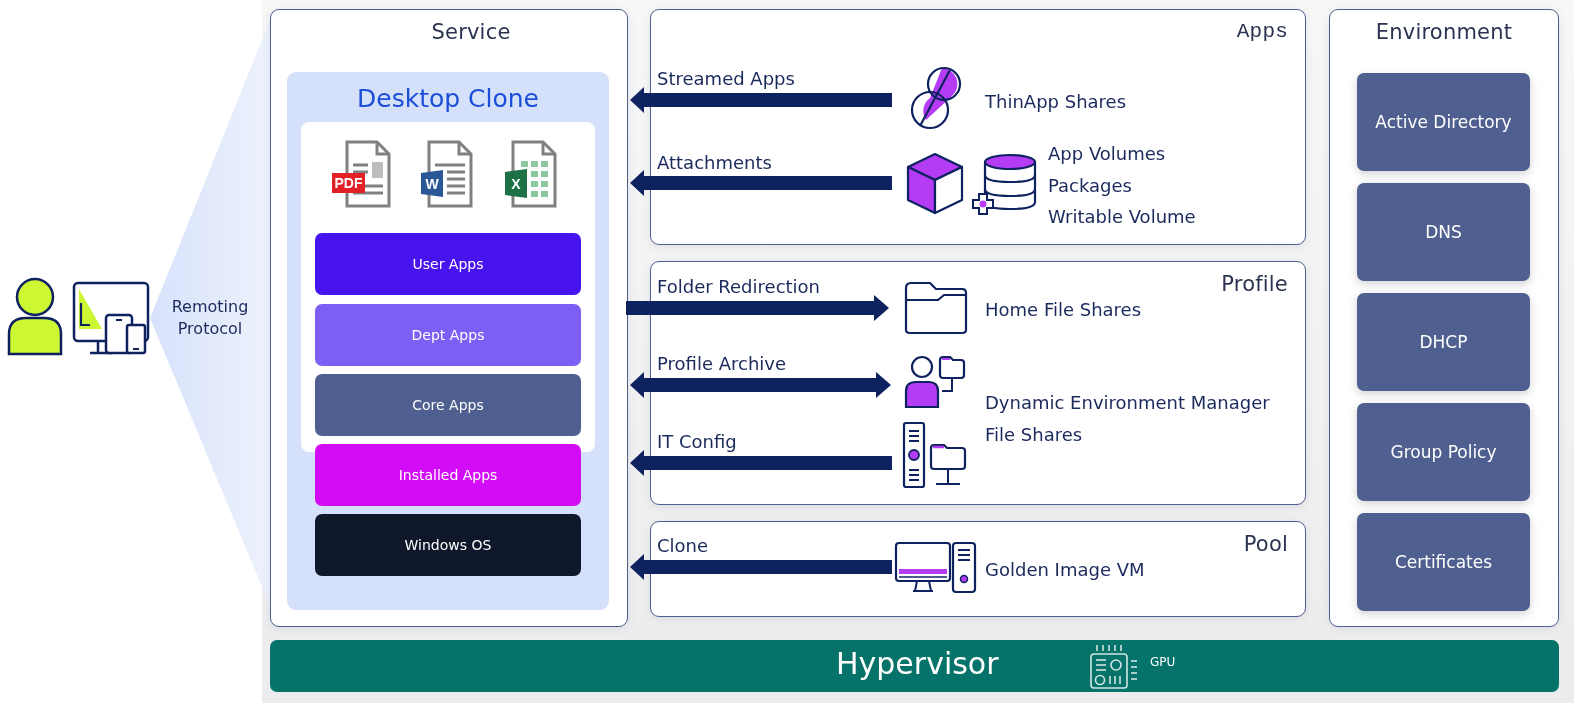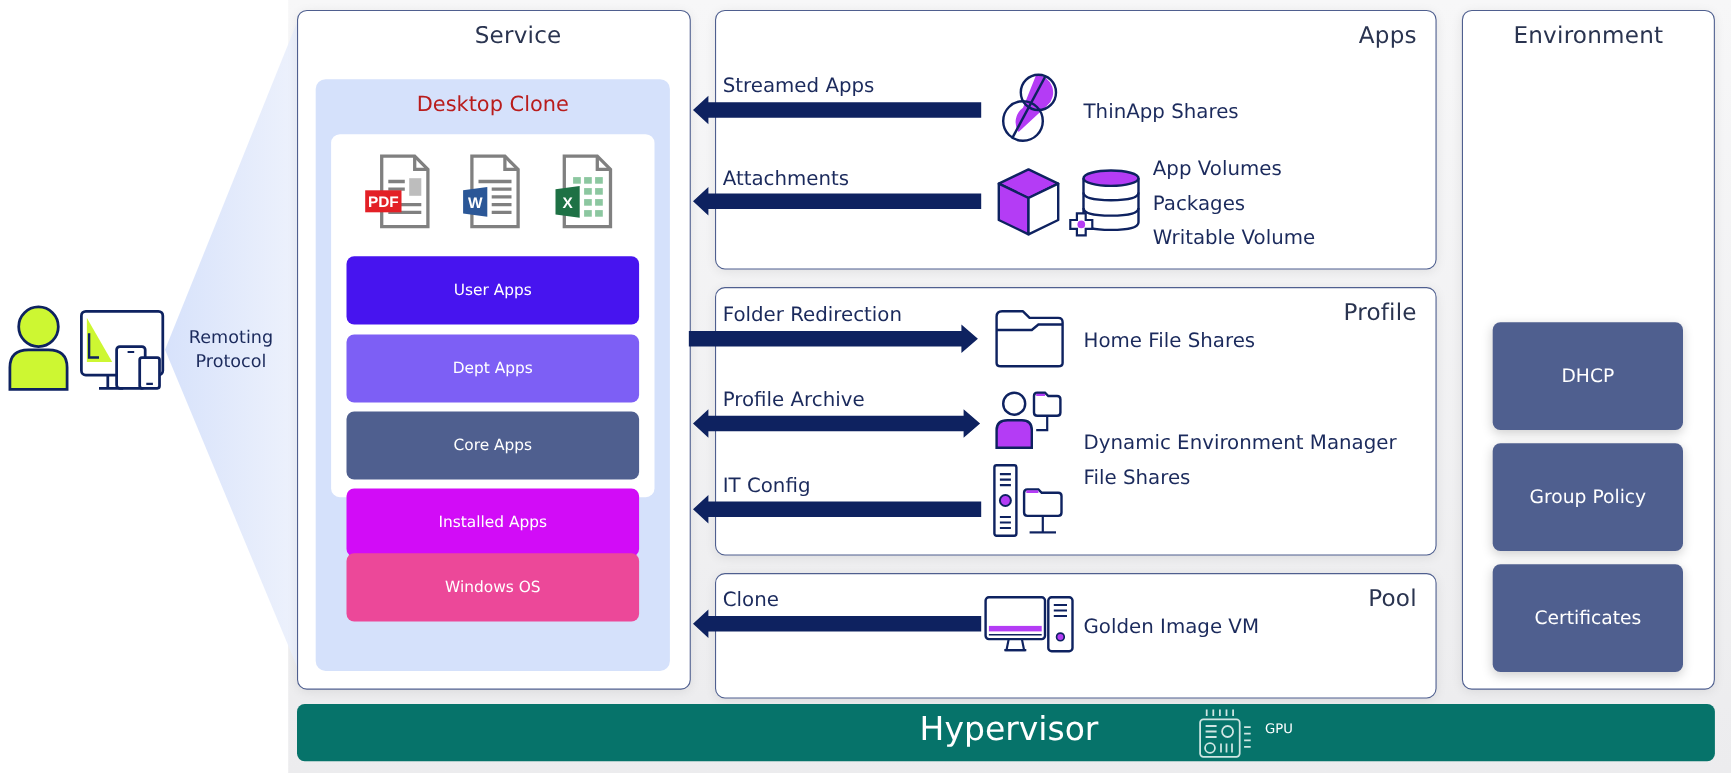--- a/index.html
+++ b/index.html
@@ -9,28 +9,28 @@
 
   #backdrop { left: 262px; top: 0; width: 1312px; height: 703px; background: linear-gradient(#f7f7f8, #ececee); }
   #funnel { left: 140px; top: 0; width: 135px; height: 625px; }
 
   .panel { position: absolute; background: #fff; border: 1.5px solid #4f5f8f; border-radius: 9px; box-shadow: 0 2px 10px rgba(0,0,0,0.08); }
   .panel-title { position: absolute; font-size: 21px; color: #2a3450; letter-spacing: 0.2px; }
 
   #service { left: 270px; top: 9px; width: 358px; height: 618px; }
   #service .panel-title { left: 0; right: 0; top: 10px; text-align: center; margin-left: 44px; }
   #clone { position: absolute; left: 16px; top: 62px; width: 322px; height: 538px; background: #d5e1fb; border-radius: 9px; }
-  #clone-title { position: absolute; left: 0; right: 0; top: 12px; text-align: center; font-size: 19px; color: #b91c1c; }
+  #clone-title { position: absolute; left: 0; right: 0; top: 12px; text-align: center; font-size: 25px; color: #1d4ed8; }
   #clone-inner { position: absolute; left: 14px; top: 50px; width: 294px; height: 330px; background: #fff; border-radius: 8px; }
   .docs { position: absolute; left: 0; right: 0; top: 17px; display: flex; justify-content: center; gap: 20px; }
   .stack-bar { position: absolute; left: 14px; width: 266px; height: 62px; border-radius: 7px; color: #fff; font-size: 14px; display: flex; align-items: center; justify-content: center; }
 
-  #apps { left: 650px; top: 9px; width: 656px; height: 236px; }
+  #apps { left: 650px; top: 9px; width: 656px; height: 236px; font-family: Liberation Mono, monospace; }
   #profile { left: 650px; top: 261px; width: 656px; height: 244px; }
-  #pool { left: 650px; top: 521px; width: 656px; height: 114px; }
+  #pool { left: 650px; top: 521px; width: 656px; height: 96px; }
   .panel-title.right { right: 17px; top: 10px; }
 
   #environment { left: 1329px; top: 9px; width: 230px; height: 618px; }
   #environment .panel-title { left: 0; right: 0; top: 10px; text-align: center; }
   .env-box { position: absolute; left: 27px; width: 173px; height: 98px; background: #4f5f8f; border-radius: 7px; color: #fff; font-size: 17px; display: flex; align-items: center; justify-content: center; box-shadow: 0 3px 10px rgba(0,0,0,0.18); }
 
   #hypervisor { left: 270px; top: 640px; width: 1289px; height: 52px; background: #06736a; border-radius: 7px; color: #fff; }
   #hyper-label { position: absolute; left: 566px; top: 6px; font-size: 30px; }
   #gpu-icon { position: absolute; left: 819px; top: 3px; }
   #gpu-label { position: absolute; left: 880px; top: 15px; font-size: 12px; }
@@ -122,21 +122,21 @@
               <rect x="40" y="52" width="7" height="6"></rect>
           </g>
           <path d="M4 33 L26 30 V59 L4 56 Z" fill="#1e7145"></path>
           <text x="15" y="50" text-anchor="middle" fill="#fff" font-size="14" font-weight="bold" font-family="Liberation Sans, sans-serif">X</text>
         </svg>
       </div>
       <div class="stack-bar" style="top:111px;background:#4714ef">User Apps</div>
       <div class="stack-bar" style="top:182px;background:#7d5ff5">Dept Apps</div>
       <div class="stack-bar" style="top:322px;background:#d20cf7">Installed Apps</div>
       <div class="stack-bar" style="top:252px;background:#4f5f8f">Core Apps</div>
-      <div class="stack-bar" style="top:381px;background:#ec4899">Windows OS</div>
+      <div class="stack-bar" style="top:392px;background:#0f172a">Windows OS</div>
     </div>
   </div>
 </div>
 
 <div id="apps" class="panel">
   <div class="panel-title right">Apps</div>
 </div>
 
 <div id="profile" class="panel">
   <div class="panel-title right">Profile</div>
@@ -236,20 +236,22 @@
   <rect x="60" y="3" width="22" height="49" rx="3" fill="#fff" stroke="#0e2260" stroke-width="2.2"></rect>
   <line x1="65" y1="10" x2="77" y2="10" stroke="#0e2260" stroke-width="2"></line>
   <line x1="65" y1="15" x2="77" y2="15" stroke="#0e2260" stroke-width="2"></line>
   <line x1="65" y1="20" x2="77" y2="20" stroke="#0e2260" stroke-width="2"></line>
   <circle cx="71" cy="39" r="3.5" fill="#b43cf5" stroke="#0e2260" stroke-width="1.5"></circle>
 </svg>
 <div class="svc-text" style="left:985px;top:554px">Golden Image VM</div>
 
 <div id="environment" class="panel">
   <div class="panel-title">Environment</div>
+  <div class="env-box" style="top:63px">Active Directory</div>
+  <div class="env-box" style="top:173px">DNS</div>
   <div class="env-box" style="top:283px">DHCP</div>
   <div class="env-box" style="top:393px">Group Policy</div>
   <div class="env-box" style="top:503px">Certificates</div>
 </div>
 
 <div id="hypervisor" class="abs">
   <div id="hyper-label">Hypervisor</div>
   <svg id="gpu-icon" width="52" height="48" viewBox="0 0 52 48">
     <g stroke="#cfe6e3" stroke-width="1.6" fill="none">
       <line x1="8" y1="2" x2="8" y2="8"></line>

